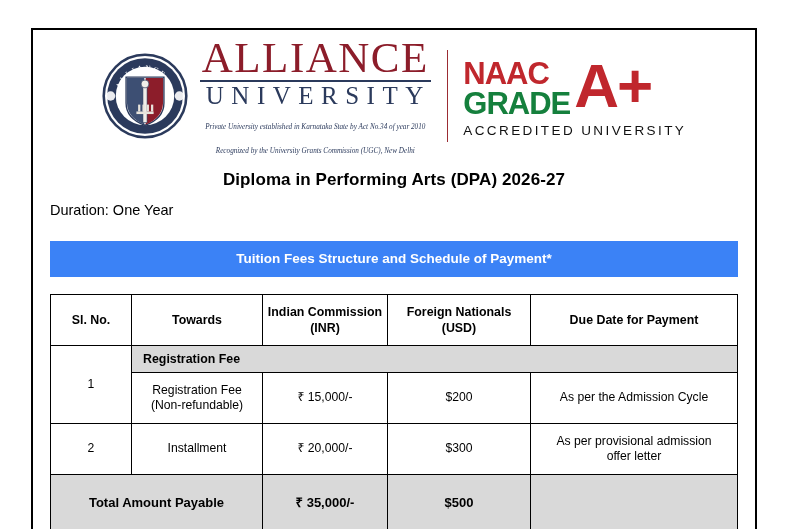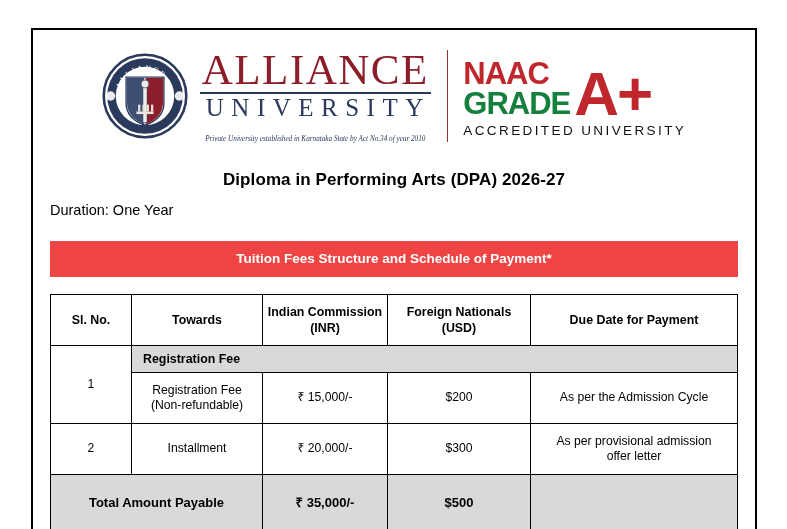--- a/index.html
+++ b/index.html
@@ -99,21 +99,21 @@
     flex: 0 0 1.5px;
   }
 
   
   .naac {
     flex: 0 0 auto;
     padding-top: 4px;
   }
   .naac-top {
     display: flex;
-    align-items: flex-end;
+    align-items: center;
   }
   .naac-left {
     display: flex;
     flex-direction: column;
     padding-top: 2px;
   }
   .naac-naac {
     font-family: "Liberation Sans", sans-serif;
     font-weight: bold;
     font-size: 31px;
@@ -158,21 +158,21 @@
     letter-spacing: 0.1px;
   }
   .doc-subtitle {
     text-align: left;
     font-size: 14.5px;
     margin-top: 12px;
   }
 
   
   .banner {
-    background: #ef4444;
+    background: #3b82f6;
     color: #ffffff;
     text-align: center;
     font-size: 13.5px;
     font-weight: bold;
     padding: 10px 0 11px 0;
     margin-top: 23px;
   }
 
   
   .fee-table {
@@ -258,20 +258,21 @@
           <circle cx="10" cy="50" r="5.4" fill="#ffffff" opacity="0.9"></circle>
           <circle cx="90" cy="50" r="5.4" fill="#ffffff" opacity="0.9"></circle>
         </svg>
       </div>
 
       <div class="wordmark">
         <div class="wm-alliance">ALLIANCE</div>
         <div class="wm-rule"></div>
         <div class="wm-university">UNIVERSITY</div>
         <div class="wm-fine">Private University established in Karnataka State by Act No.34 of year 2010</div>
+        <div class="wm-fine">Recognized by the University Grants Commission (UGC), New Delhi</div>
       </div>
 
       <div class="logo-divider"></div>
 
       <div class="naac">
         <div class="naac-top">
           <div class="naac-left">
             <div class="naac-naac">NAAC</div>
             <div class="naac-grade">GRADE</div>
           </div>

